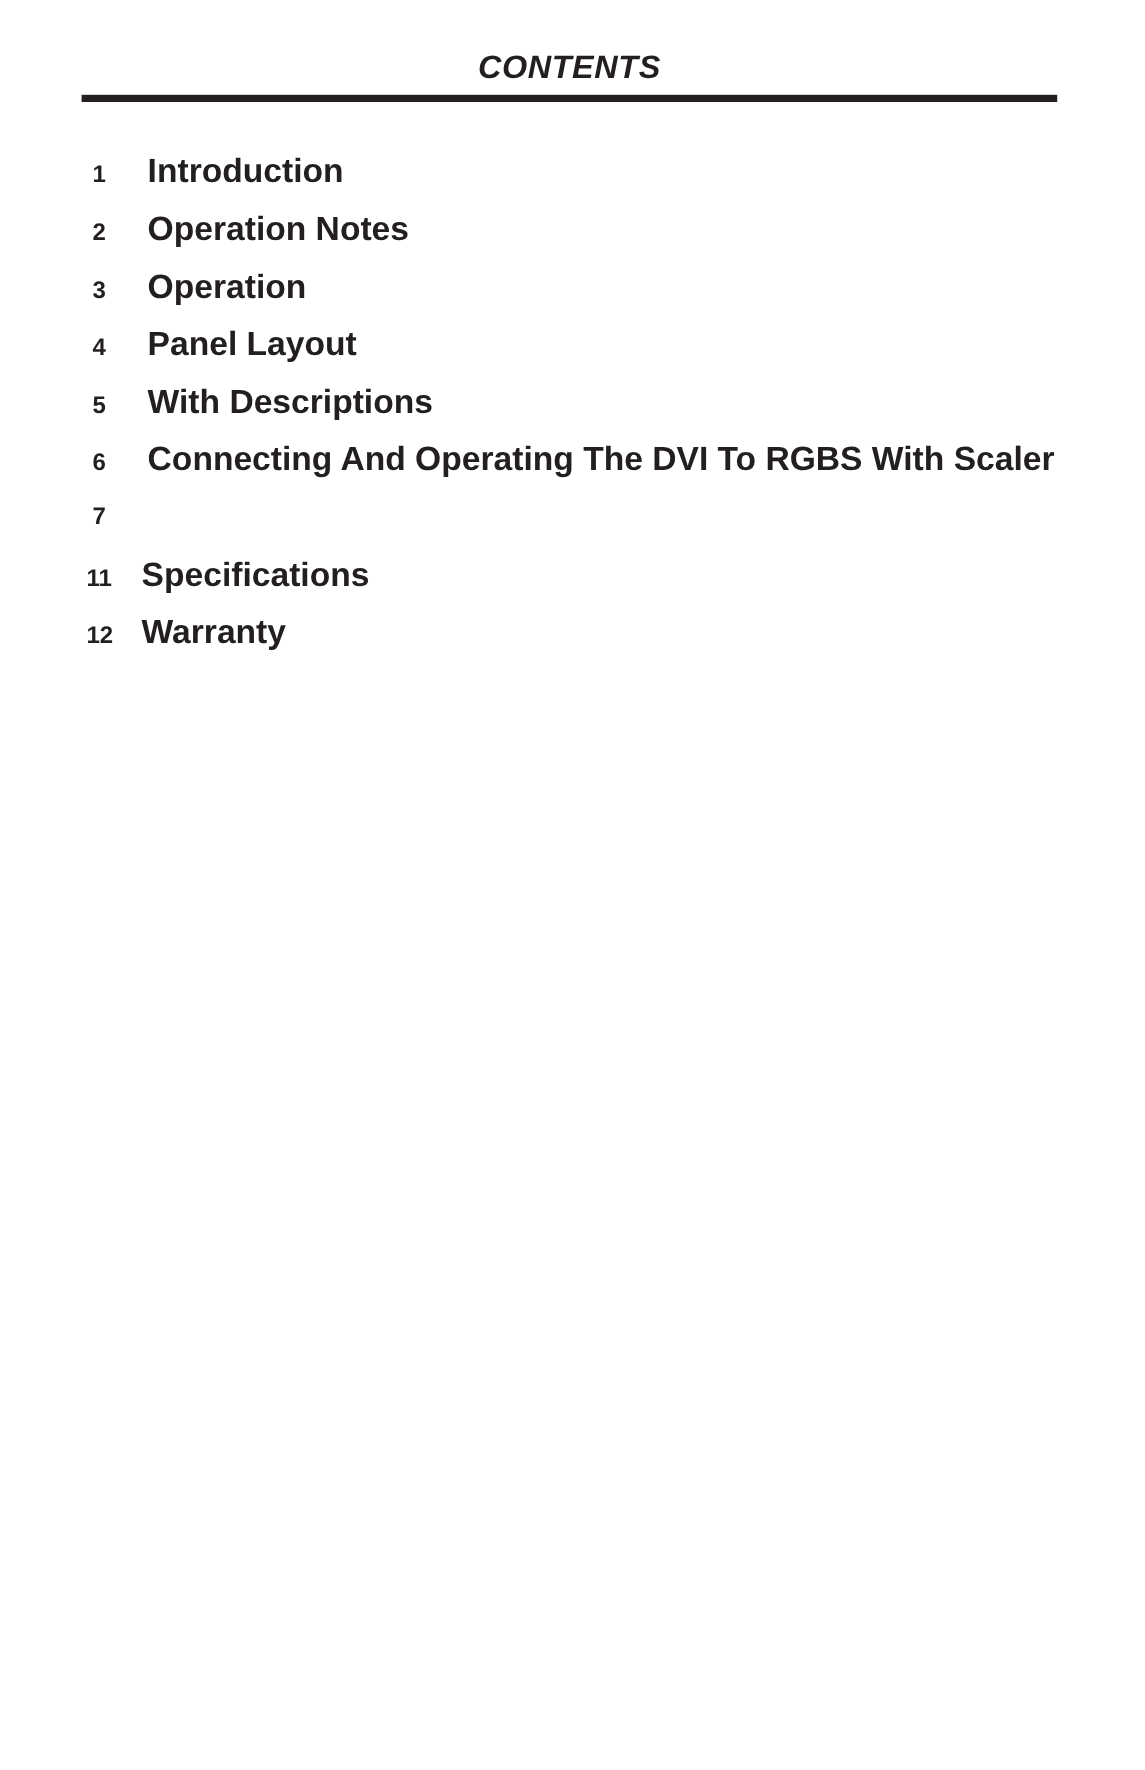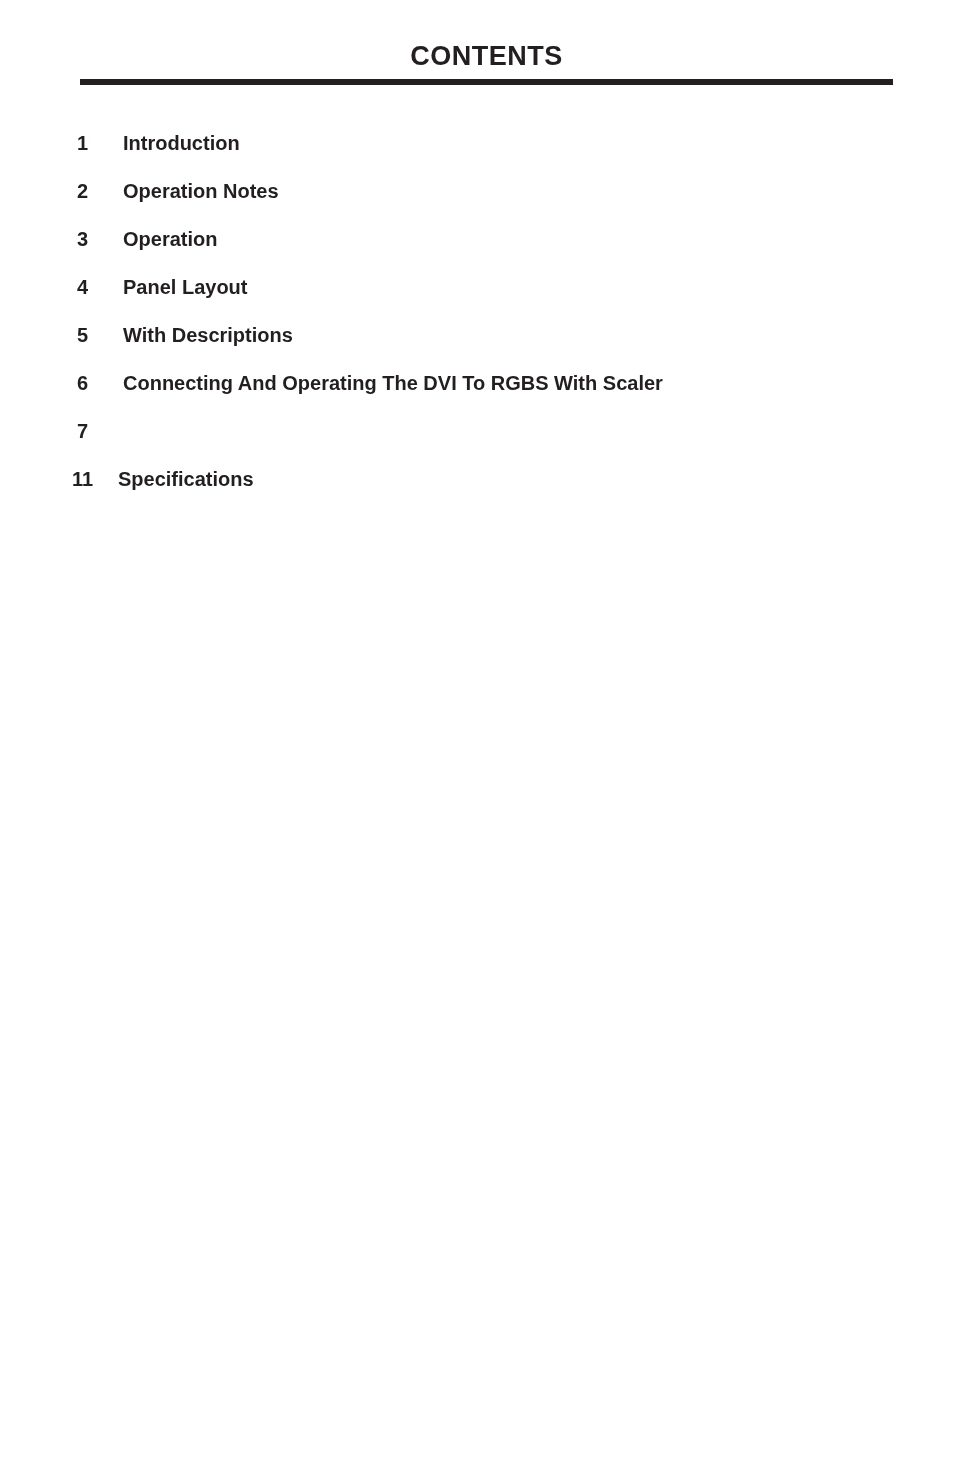--- a/index.html
+++ b/index.html
@@ -17,23 +17,24 @@
     width: 954px;
     height: 1475px;
     background: #ffffff;
     overflow: hidden;
     box-sizing: border-box;
   }
 
   
   .header {
     position: absolute;
-    left: 80px;
+    left: 68px;
     top: 40px;
     width: 813px;
+    font-style: italic;
   }
   .page-title {
     margin: 0;
     padding: 0;
     text-align: center;
     font-family: "Liberation Sans", sans-serif;
     font-weight: bold;
     font-size: 27px;
     line-height: 32px;
     letter-spacing: 0.5px;
@@ -73,21 +74,21 @@
     font-family: "Liberation Sans", sans-serif;
     font-weight: bold;
     font-size: 20px;
     color: #231f20;
     white-space: nowrap;
   }
   .toc-label {
     flex: 0 0 auto;
     font-family: "Liberation Sans", sans-serif;
     font-weight: bold;
-    font-size: 20px;
+    font-size: 28px;
     color: #231f20;
     white-space: nowrap;
   }
   
   .toc-entry.single .toc-number {
     padding-left: 5px;
   }
 </style>
 </head>
 <body>
@@ -124,15 +125,19 @@
         <span class="toc-number">6</span>
         <span class="toc-label">Connecting And Operating The DVI To RGBS With Scaler</span>
       </li>
       <li class="toc-entry single">
         <span class="toc-number">7</span>
       </li>
       <li class="toc-entry">
         <span class="toc-number">11</span>
         <span class="toc-label">Specifications</span>
       </li>
+      <li class="toc-entry">
+        <span class="toc-number">12</span>
+        <span class="toc-label">Warranty</span>
+      </li>
     </ul>
 
 </div>
 
 </body></html>

